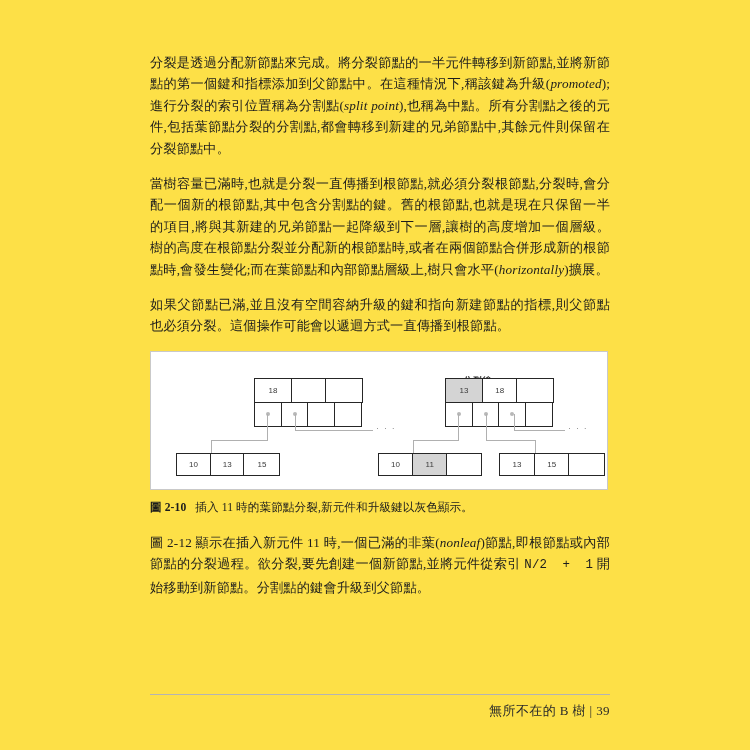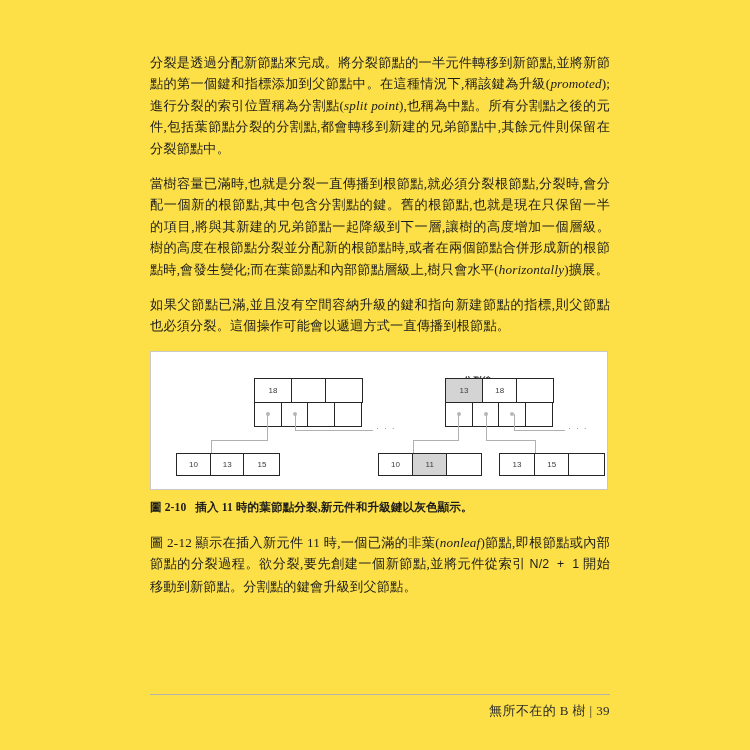--- a/index.html
+++ b/index.html
@@ -29,21 +29,21 @@
     text-align: justify;
     text-justify: inter-ideograph;
     letter-spacing: 0.15px;
     color: #1c1c1c;
   }
   .it {
     font-style: italic;
     font-family: "Liberation Serif", "DejaVu Serif", serif;
   }
   .mono-ish {
-    font-family: Liberation Sans, sans-serif;
+    font-family: Liberation Mono, monospace;
     font-size: 12.4px;
   }
 
   
   .figure-box {
     position: relative;
     margin: 12px 0 0 0;
     width: 458px;
     height: 139px;
     border: 1px solid #c9c9c9;
@@ -110,21 +110,21 @@
 
   .fig-caption {
     margin: 9px 0 0 0;
     font-size: 11.6px;
     line-height: 17px;
     color: #1c1c1c;
     font-weight: bold;
     letter-spacing: 0.1px;
   }
   .fig-caption .capnum { font-weight: bold; }
-  .fig-caption .captext { font-weight: bold; }
+  .fig-caption .captext { font-weight: normal; }
 
   .gap-after-caption { height: 16px; }
 
   
   .footer {
     position: absolute;
     left: 150px;
     top: 694px;
     width: 460px;
   }

